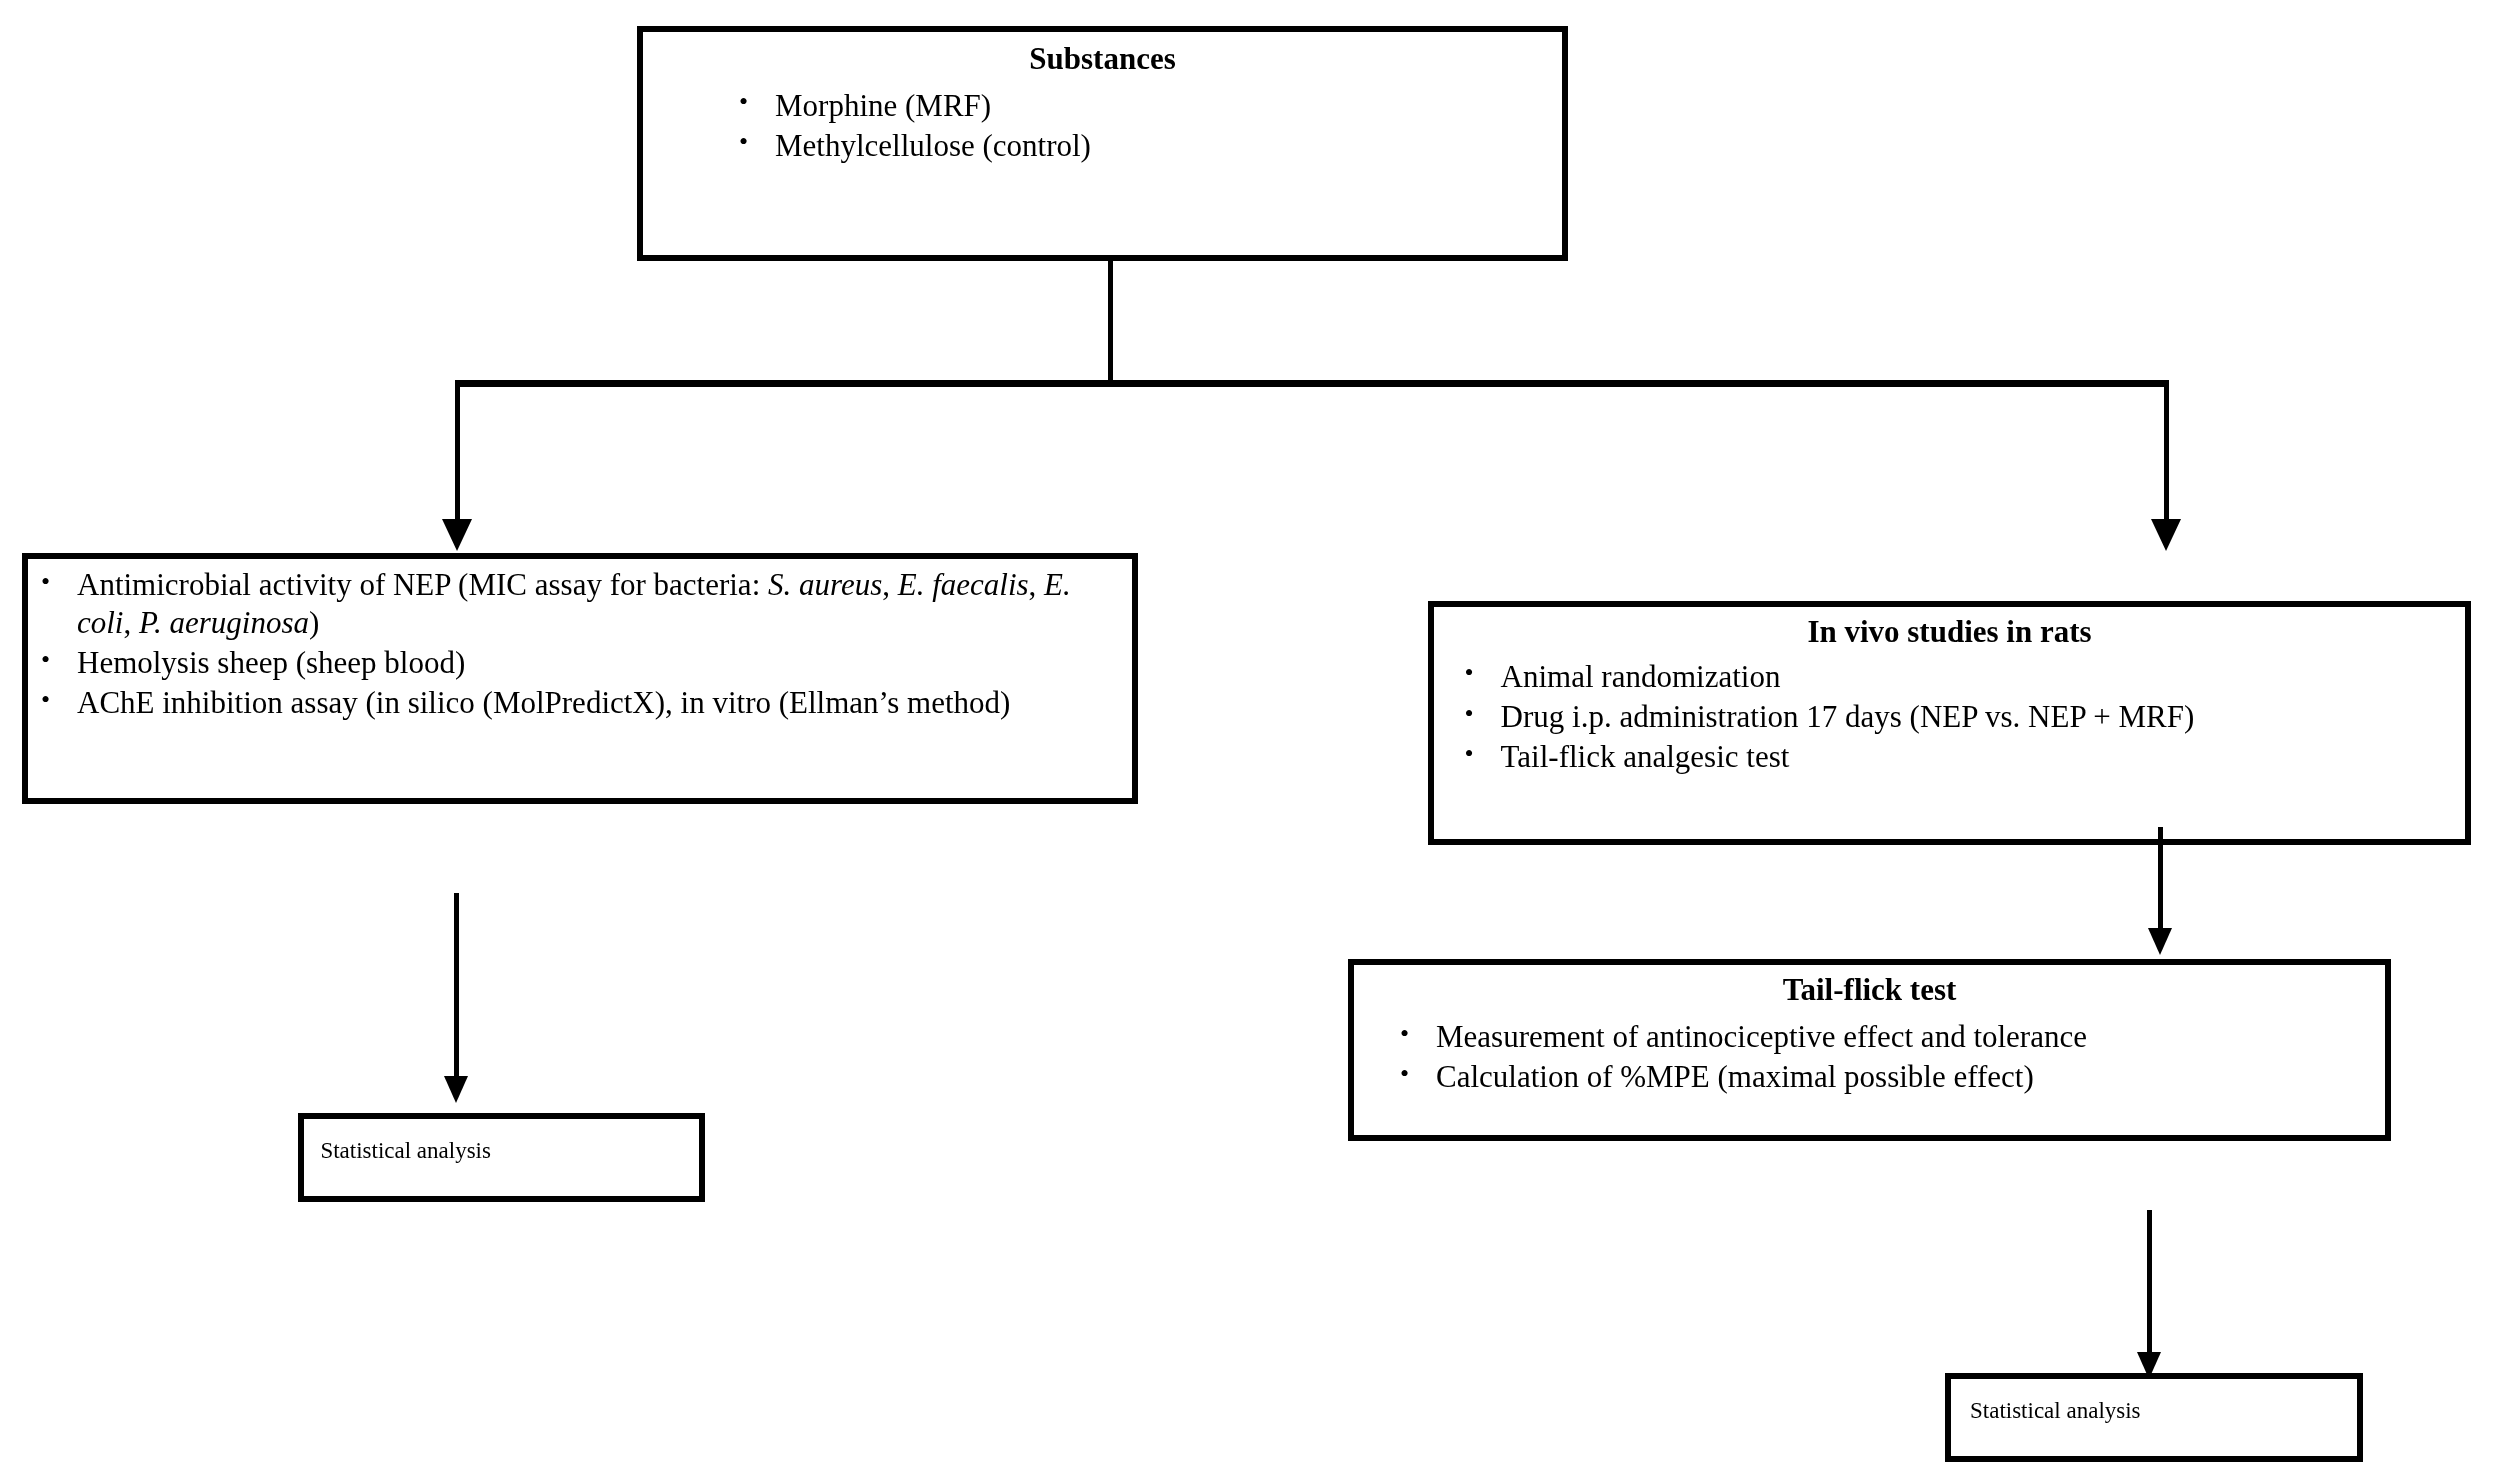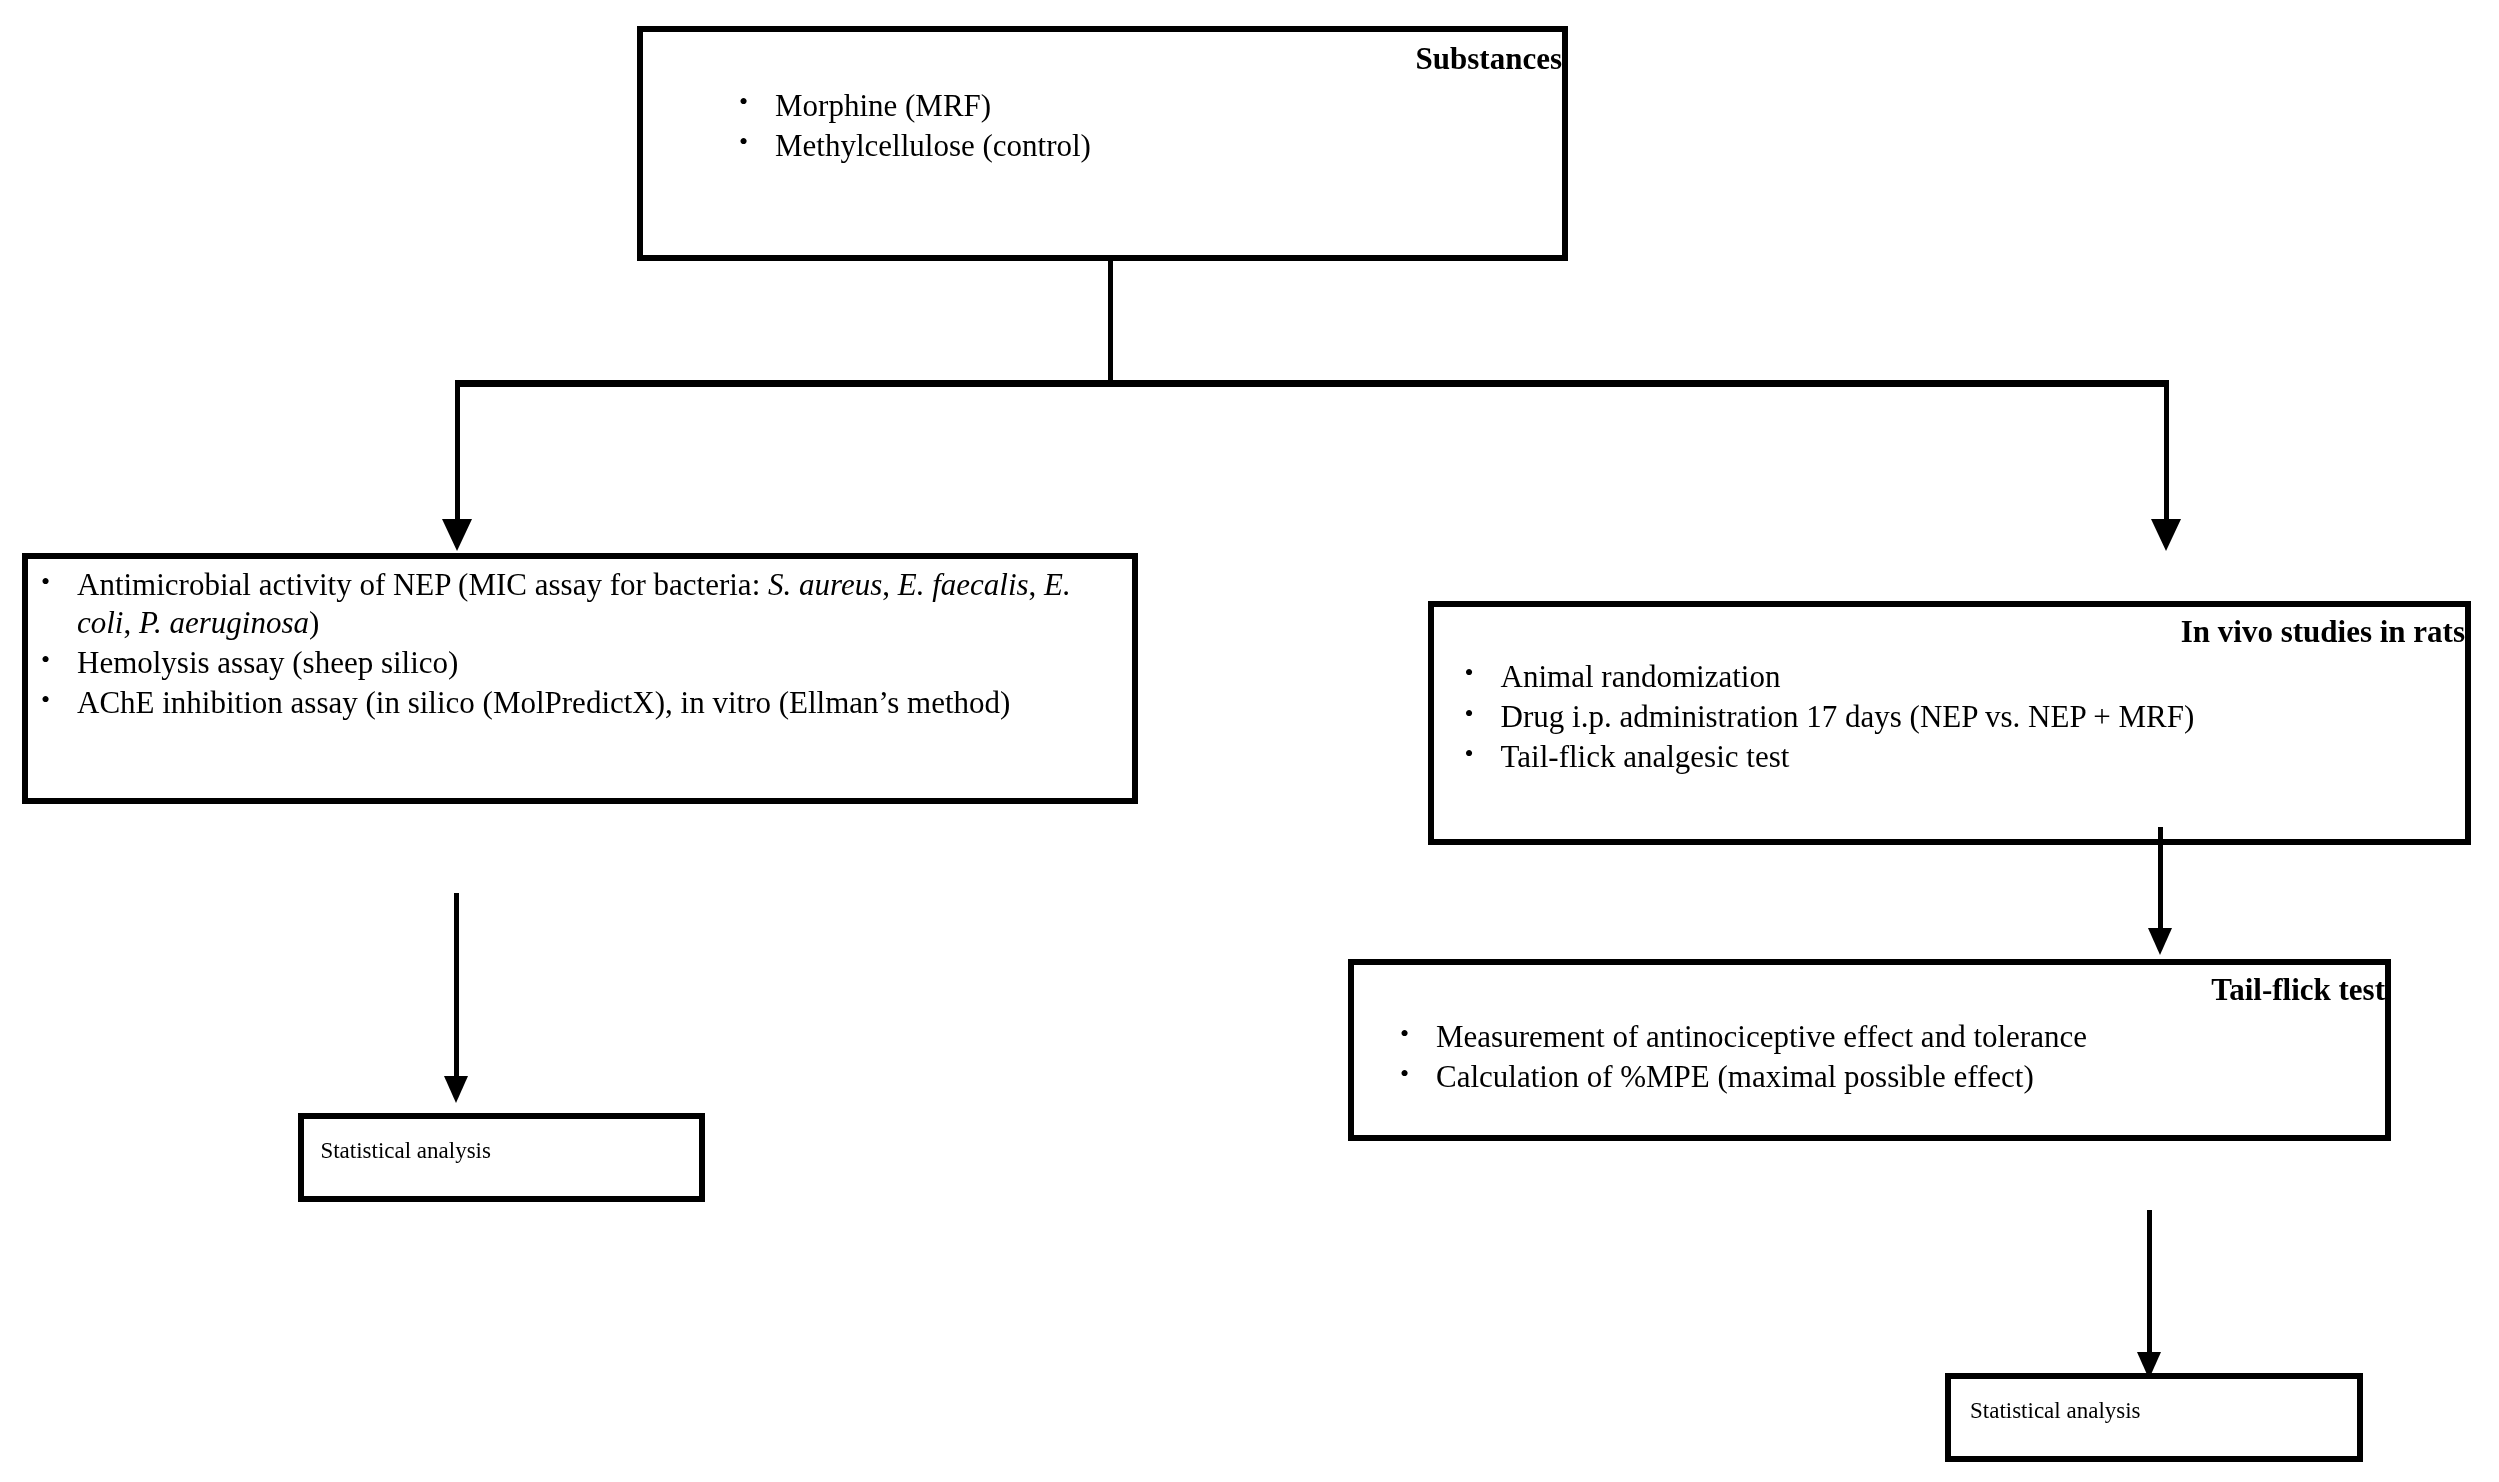--- a/index.html
+++ b/index.html
@@ -18,21 +18,21 @@
   }
 
   .box {
     position: absolute;
     box-sizing: border-box;
     border: 6.5px solid #000000;
     background: #ffffff;
   }
 
   .box-title {
-    text-align: right;
+    text-align: center;
     font-weight: bold;
     font-size: 31px;
     line-height: 1.18;
     margin: 0;
     padding: 0;
   }
 
   .bullets {
     list-style: none;
     margin: 0;
@@ -102,21 +102,21 @@
   <div class="line vline" style="left:455px; top:385px; width:5.3px; height:136px;"></div>
   <div class="arrowhead" style="left:442px; top:519px;"></div>
   <div class="line vline" style="left:2164px; top:385px; width:5.3px; height:136px;"></div>
   <div class="arrowhead" style="left:2151px; top:519px;"></div>
 
   <div class="box" style="left:22px; top:553px; width:1116px; height:251px;">
     <ul class="bullets" style="margin-top:7px; padding-left:0;">
       <li>
         <span>Antimicrobial activity of NEP (MIC assay for bacteria: </span><i class="sp">S. aureus</i>, <i class="sp">E. faecalis</i>, <i class="sp">E. coli</i>, <i class="sp">P. aeruginosa</i><span>)</span>
       </li>
-      <li><span>Hemolysis assay (sheep silico)</span></li>
+      <li><span>Hemolysis sheep (sheep blood)</span></li>
       <li><span>AChE inhibition assay (in silico (MolPredictX), in vitro (Ellman’s method)</span></li>
     </ul>
   </div>
 
   <div class="line vline" style="left:454px; top:893px; width:5.3px; height:185px;"></div>
   <div class="arrowhead thin" style="left:444px; top:1076px;"></div>
 
   <div class="box" style="left:298px; top:1113px; width:407px; height:89px;">
     <div class="plain-label" style="margin-top:17.6px; margin-left:16.4px;">Statistical analysis</div>
   </div>

